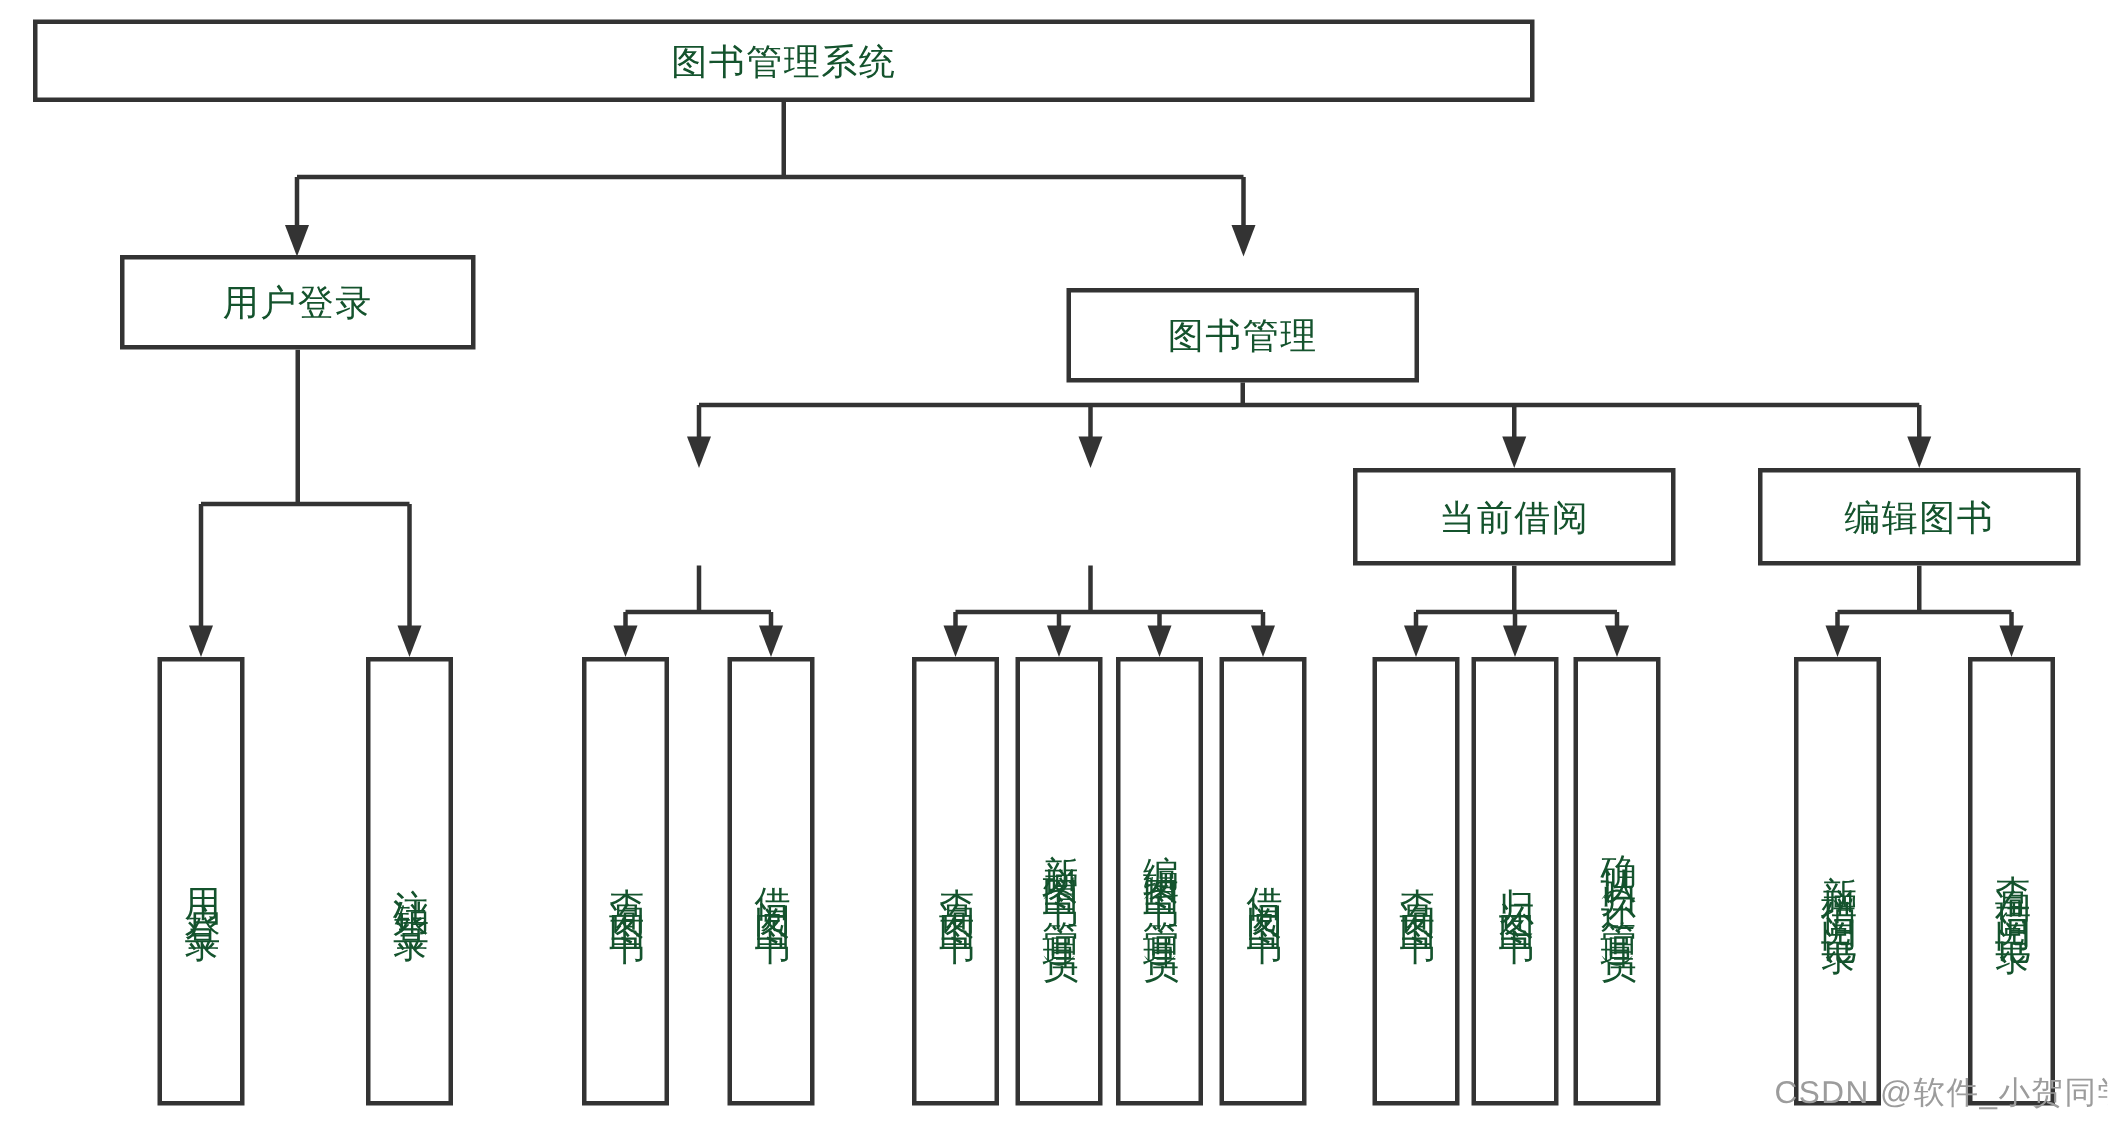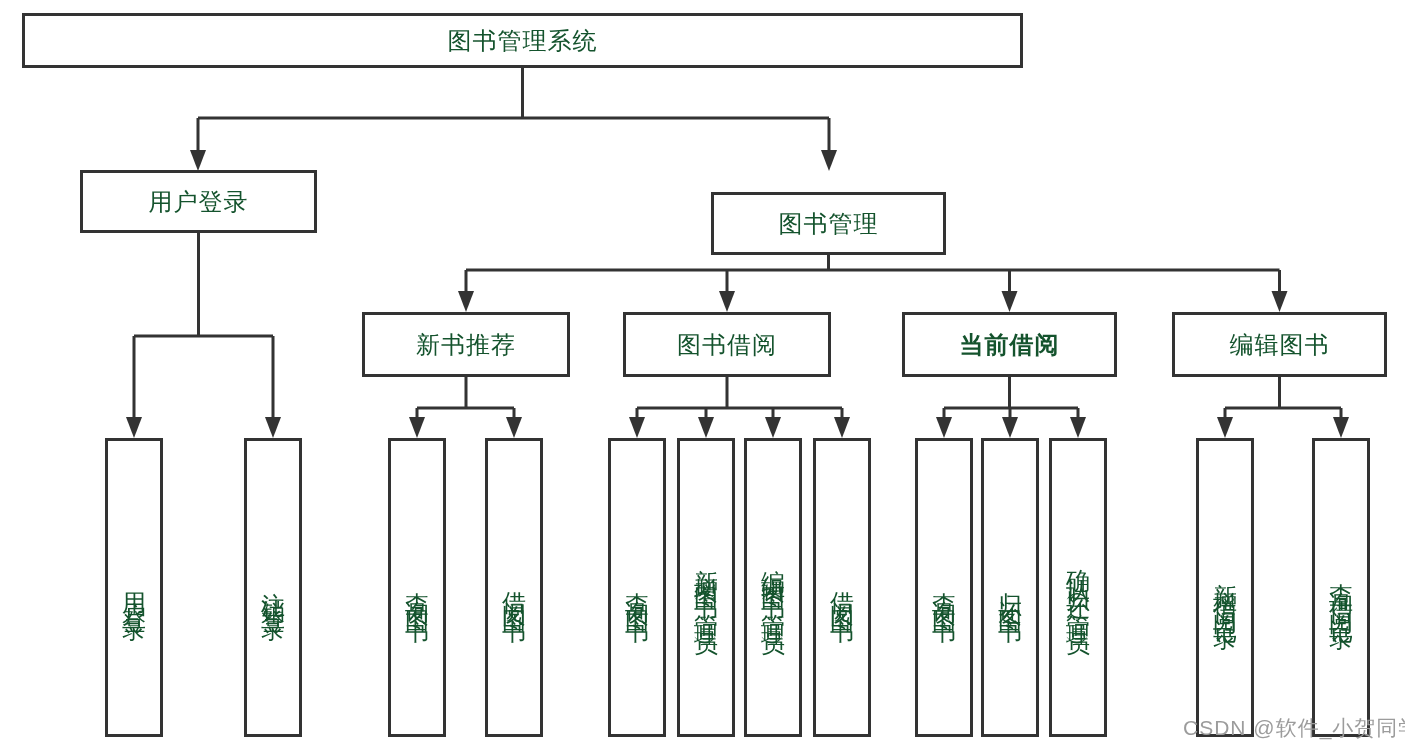--- a/index.html
+++ b/index.html
@@ -38,21 +38,21 @@
   }
   
   .n-root  { left:22px;  top:13px;  width:1001px; height:55px; }
   
   .n-l2a   { left:80px;  top:170px; width:237px;  height:63px; }
   .n-l2b   { left:711px; top:170px; width:235px;  height:63px;margin-top:22px; }
   
   .n-l3    { top:312px; height:65px; }
   .n-l3a   { left:362px;  width:208px; }
   .n-l3b   { left:623px;  width:208px; }
-  .n-l3c   { left:902px;  width:215px;font-weight:bold; }
+  .n-l3c   { left:902px;  width:215px; }
   .n-l3d   { left:1172px; width:215px; }
   
   .leaf    { top:438px; height:299px; width:58px; }
   .x105  { left:105px; }  .x244  { left:244px; }
   .x388  { left:388px; }  .x485  { left:485px; }
   .x608  { left:608px; }  .x677  { left:677px; }
   .x744  { left:744px; }  .x813  { left:813px; }
   .x915  { left:915px; }  .x981  { left:981px; }
   .x1049 { left:1049px; }
   .x1196 { left:1196px; } .x1312 { left:1312px; }
@@ -109,22 +109,20 @@
       <polygon points="1225,438 1217,417 1233,417"></polygon>
       <polygon points="1341,438 1333,417 1349,417"></polygon>
     </g>
   </svg>
 
   <div class="node h n-root">图书管理系统</div>
 
   <div class="node h n-l2a">用户登录</div>
   <div class="node h n-l2b">图书管理</div>
 
-  <div class="node h n-l3 n-l3a">新书推荐</div>
-  <div class="node h n-l3 n-l3b">图书借阅</div>
   <div class="node h n-l3 n-l3c">当前借阅</div>
   <div class="node h n-l3 n-l3d">编辑图书</div>
 
   <div class="node v leaf x105">用户登录</div>
   <div class="node v leaf x244">注销登录</div>
 
   <div class="node v leaf x388">查询图书</div>
   <div class="node v leaf x485">借阅图书</div>
 
   <div class="node v leaf x608">查询图书</div>

